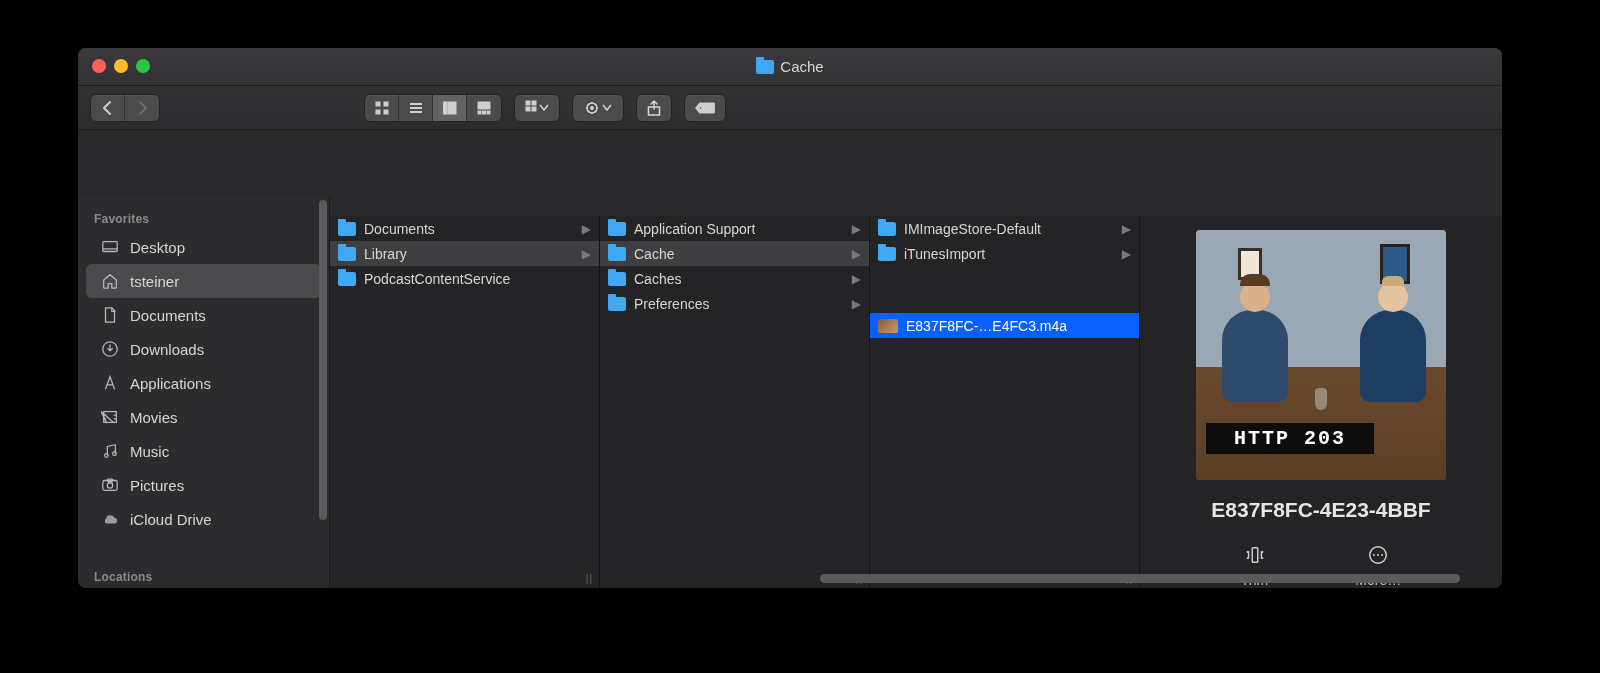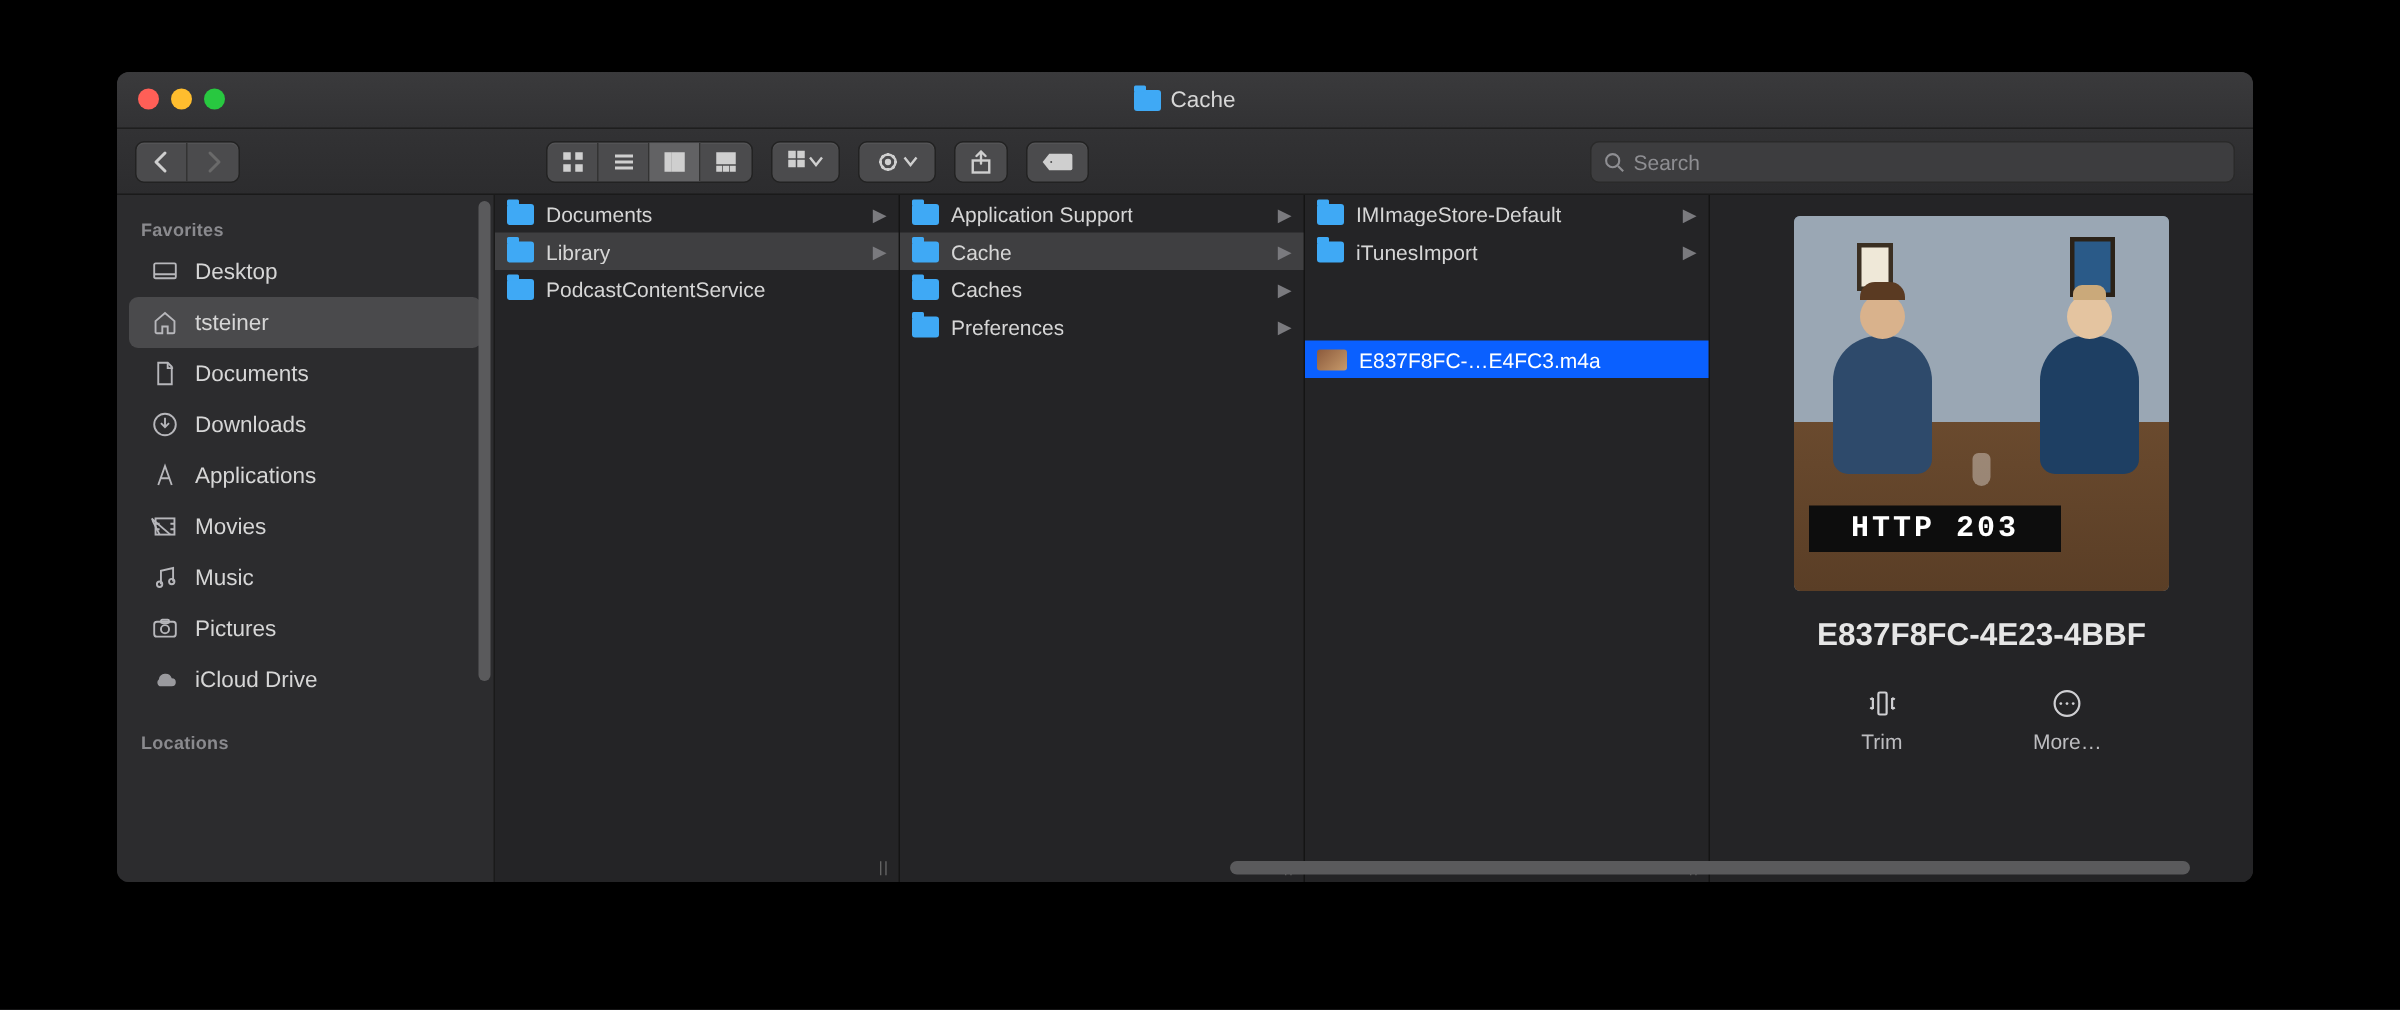--- a/index.html
+++ b/index.html
@@ -98,20 +98,21 @@
   .search input {
     background: transparent; border: none; outline: none;
     color: #d0d0d0; font-size: 14px; flex: 1;
   }
   .search input::placeholder { color: #8e8e92; }
 
   
   .body {
     display: flex;
     height: calc(100% - 82px);
+    align-items: flex-end;
   }
   .sidebar {
     width: 252px;
     background: #2c2c2e;
     border-right: 1px solid #1a1a1a;
     padding-top: 10px;
     overflow: hidden;
     position: relative;
   }
   .sb-section { font-size: 12px; color: #8a8a8e; padding: 6px 16px 4px; font-weight: 600; letter-spacing: 0.2px; }
@@ -329,27 +330,20 @@
       <div class="seg-btn" style="width:40px">
         <svg viewBox="0 0 20 14" style="width:22px">
             <path d="M1 7 L5 2 H18 a1 1 0 0 1 1 1 V11 a1 1 0 0 1 -1 1 H5 Z" fill="#cfcfcf" stroke="none"></path>
             <circle cx="6.2" cy="7" r="1.1" fill="#4b4b4d"></circle>
           </svg>
       </div>
     </div>
 
     <div class="grow"></div>
 
-    <div class="search">
-      <svg viewBox="0 0 16 16" width="14" height="14">
-          <circle cx="7" cy="7" r="5" fill="none" stroke="#8e8e92" stroke-width="1.6"></circle>
-          <line x1="11" y1="11" x2="15" y2="15" stroke="#8e8e92" stroke-width="1.6"></line>
-        </svg>
-      <input type="text" placeholder="Search" style="">
-    </div>
   </div>
 
   <div class="body">
 
     <div class="sidebar">
       <div class="sb-section">Favorites</div>
 
       <div class="sb-item">
         <span class="icn">
             <svg viewBox="0 0 20 20">
@@ -430,21 +424,21 @@
 
       <div class="sb-item">
         <span class="icn">
             <svg viewBox="0 0 20 20">
               <path d="M6 15h9a3 3 0 0 0 0-6 5 5 0 0 0-9.6 1A3 3 0 0 0 6 15z" fill="#9a9a9e" stroke="none"></path>
             </svg>
           </span>
         <span>iCloud Drive</span>
       </div>
 
-      <div class="sb-section" style="margin-top:12px">Locations</div>
+      <div class="sb-section" style="margin-top:28px">Locations</div>
 
       <div class="sidebar-scroll-thumb"></div>
     </div>
 
     <div class="columns">
 
       <div class="col">
         <div class="row">
           <span class="left">
               <span class="folder-ic"></span>

